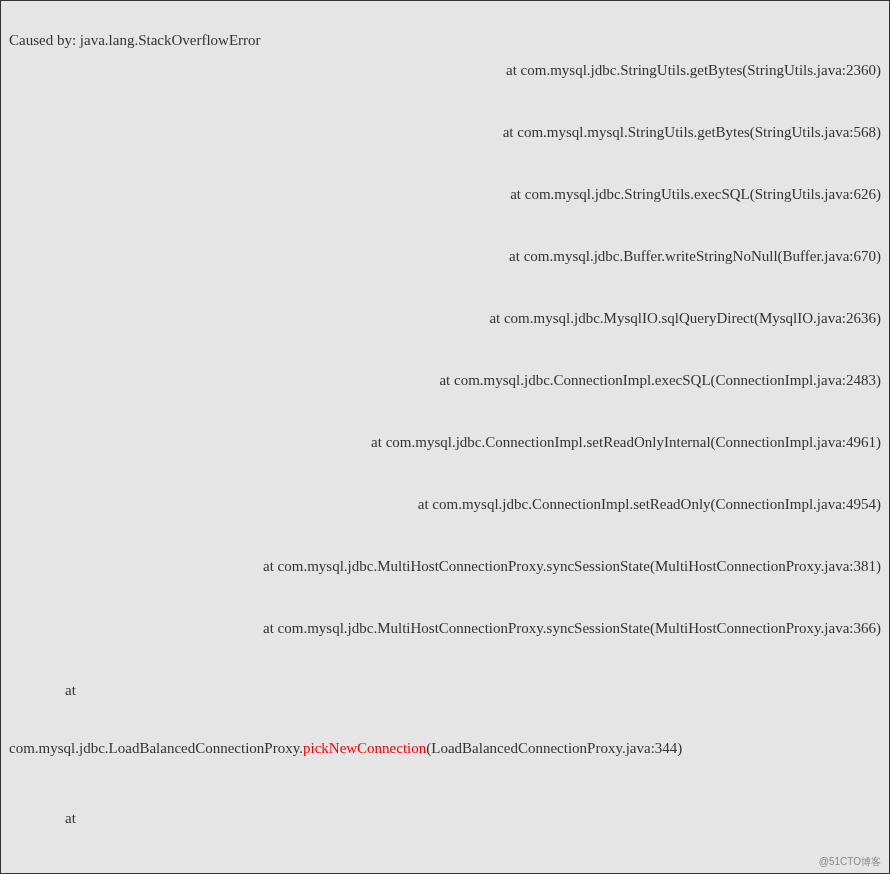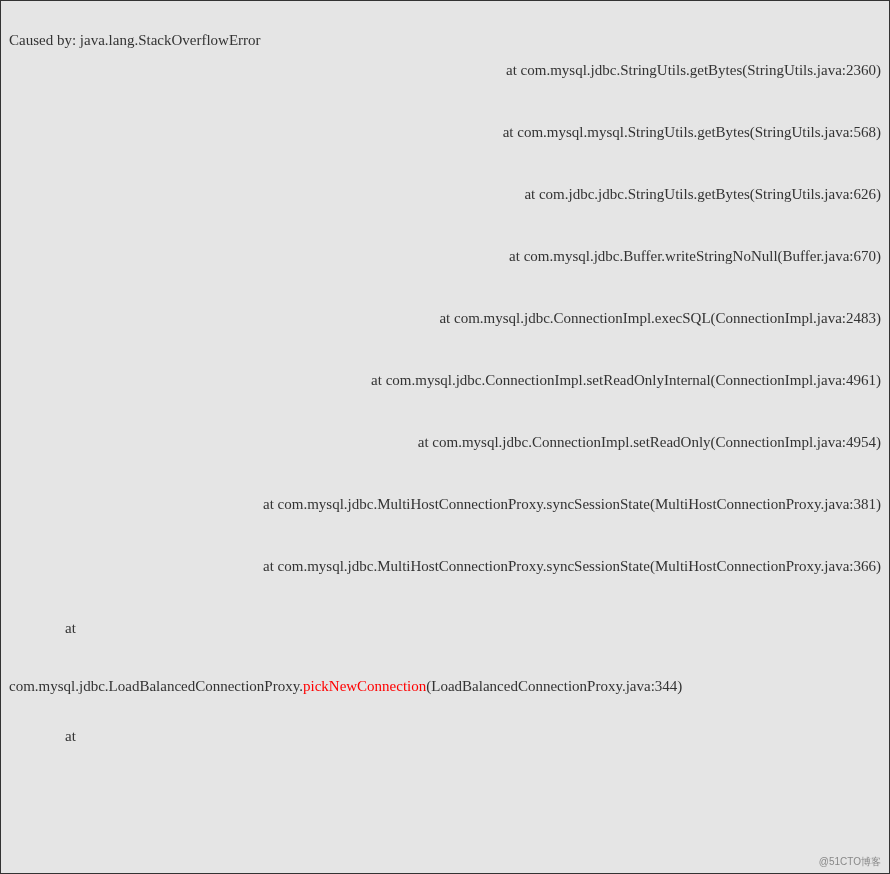--- a/index.html
+++ b/index.html
@@ -27,21 +27,21 @@
       padding-left: 56px;
       margin-bottom: 32px;
       text-align: right;
     }
     .at-only {
       padding-left: 56px;
       margin-bottom: 28px;
     }
     .continuation {
       padding-left: 0;
-      margin-bottom: 20px;
+      margin-bottom: 40px;
     }
     .highlight {
       color: #ff0000;
     }
     .watermark {
       position: absolute;
       bottom: 4px;
       right: 8px;
       font-size: 10px;
       color: #888;
@@ -49,22 +49,23 @@
     }
   </style>
 </head>
 <body>
 
 <div class="content">
   <div class="header-line">Caused by: java.lang.StackOverflowError</div>
 
   <div class="stack-line">at com.mysql.jdbc.StringUtils.getBytes(StringUtils.java:2360)</div>
   <div class="stack-line">at com.mysql.mysql.StringUtils.getBytes(StringUtils.java:568)</div>
-  <div class="stack-line">at com.jdbc.jdbc.StringUtils.getBytes(StringUtils.java:626)</div>
+  <div class="stack-line">at com.mysql.jdbc.StringUtils.execSQL(StringUtils.java:626)</div>
   <div class="stack-line">at com.mysql.jdbc.Buffer.writeStringNoNull(Buffer.java:670)</div>
+  <div class="stack-line">at com.mysql.jdbc.MysqlIO.sqlQueryDirect(MysqlIO.java:2636)</div>
   <div class="stack-line">at com.mysql.jdbc.ConnectionImpl.execSQL(ConnectionImpl.java:2483)</div>
   <div class="stack-line">at com.mysql.jdbc.ConnectionImpl.setReadOnlyInternal(ConnectionImpl.java:4961)</div>
   <div class="stack-line">at com.mysql.jdbc.ConnectionImpl.setReadOnly(ConnectionImpl.java:4954)</div>
   <div class="stack-line">at com.mysql.jdbc.MultiHostConnectionProxy.syncSessionState(MultiHostConnectionProxy.java:381)</div>
   <div class="stack-line">at com.mysql.jdbc.MultiHostConnectionProxy.syncSessionState(MultiHostConnectionProxy.java:366)</div>
 
   <div class="at-only">at</div>
   <div class="continuation">
     <span>com.mysql.jdbc.LoadBalancedConnectionProxy.</span><span class="highlight">pickNewConnection</span><span>(LoadBalancedConnectionProxy.java:344)</span>
   </div>

